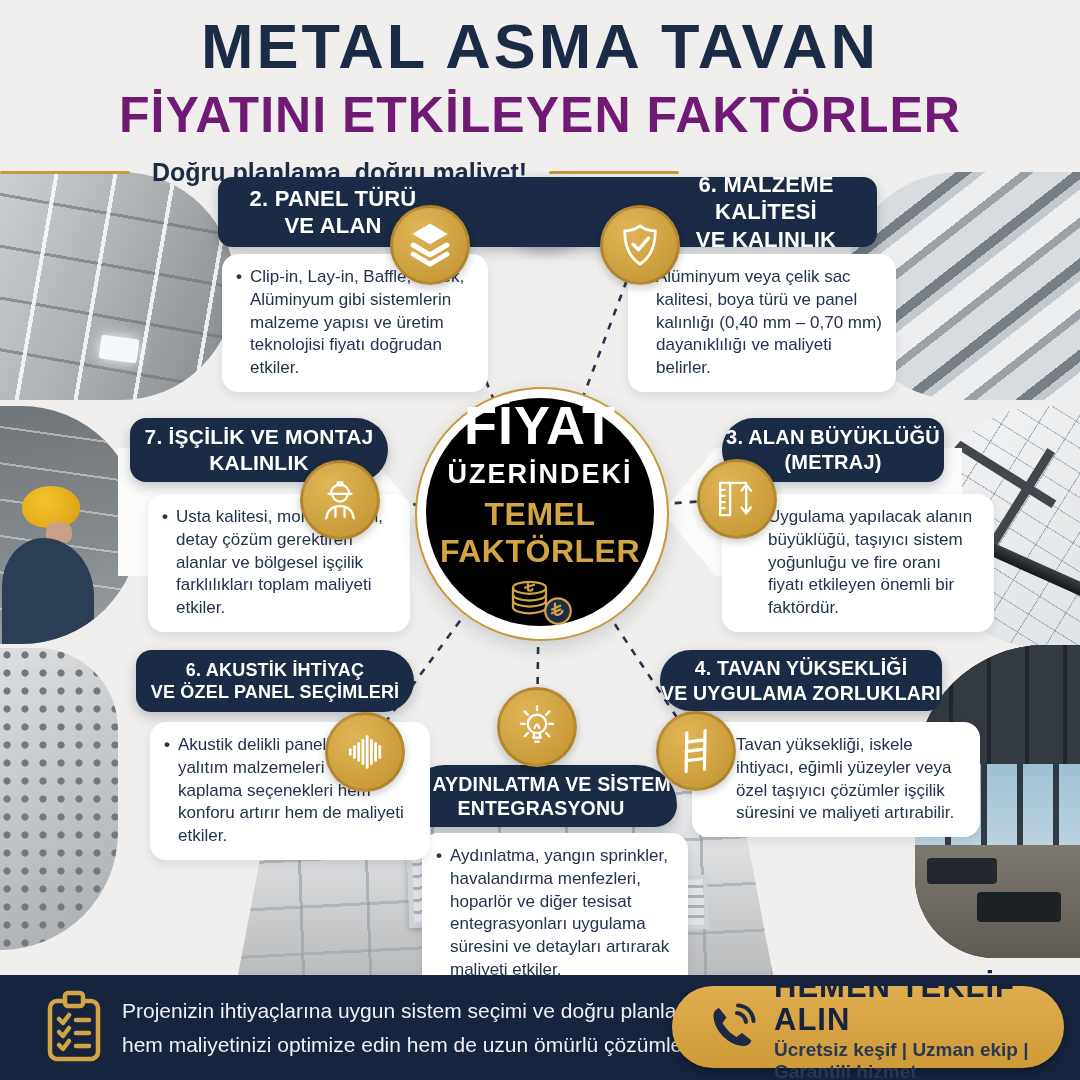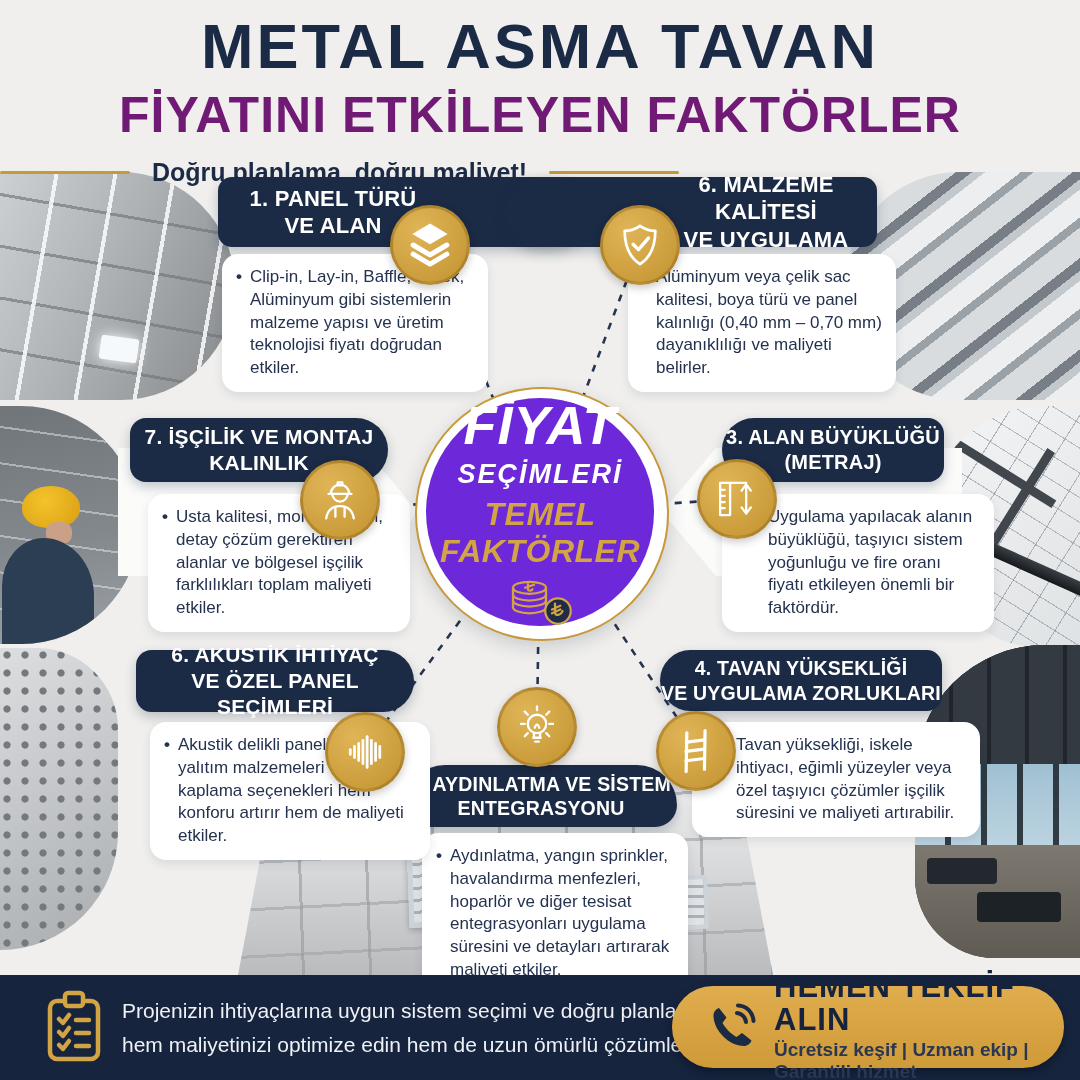--- a/index.html
+++ b/index.html
@@ -78,42 +78,42 @@
   #f1-b{left:222px;top:254px;width:238px;}
   #f2-h{left:505px;top:177px;width:372px;height:70px;border-radius:60px 24px 24px 60px;padding-left:150px;box-sizing:border-box;}
   #f2-h .ht{font-size:22px;}
   #f2-b{left:628px;top:254px;width:240px;}
   #f7-h{left:130px;top:418px;width:258px;height:64px;border-radius:22px 44px 44px 22px;}
   #f7-b{left:148px;top:494px;width:222px;padding-right:26px;}
   #f3-h{left:722px;top:418px;width:222px;height:64px;border-radius:44px 22px 22px 44px;}
   #f3-h .ht{font-size:20px;}
   #f3-b{left:722px;top:494px;width:226px;padding-left:32px;}
   #f6-h{left:136px;top:650px;width:278px;height:62px;border-radius:22px 44px 44px 22px;}
-  #f6-h .ht{font-size:21px;}
+  #f6-h .ht{font-size:18px;}
   #f6-b{left:150px;top:722px;width:240px;padding-right:26px;}
   #f4-h{left:660px;top:650px;width:282px;height:61px;border-radius:44px 22px 22px 44px;}
   #f4-h .ht{font-size:19.5px;}
   #f4-b{left:692px;top:722px;width:244px;padding-left:30px;}
   #f5-h{left:405px;top:765px;width:272px;height:62px;border-radius:40px 40px 22px 22px;}
   #f5-h .ht{font-size:19.5px;}
   #f5-b{left:422px;top:833px;width:238px;}
   
   .icon-circle{position:absolute;width:80px;height:80px;border-radius:50%;z-index:5;
     background:radial-gradient(circle at 35% 30%,#e0b557,#c2922f);
     border:3px solid rgba(125,90,20,.35);box-shadow:0 3px 8px rgba(0,0,0,.22);
     display:flex;align-items:center;justify-content:center;box-sizing:border-box;}
   #icon-f1{left:390px;top:205px;} #icon-f2{left:600px;top:205px;}
   #icon-f7{left:300px;top:460px;} #icon-f3{left:697px;top:459px;}
   #icon-f6{left:325px;top:712px;} #icon-f4{left:656px;top:711px;}
   #icon-f5{left:497px;top:687px;}
   
   #center-ring{position:absolute;left:415px;top:387px;width:250px;height:250px;border-radius:50%;
     background:#ffffff;border:2px solid #c7993a;z-index:4;box-shadow:0 6px 18px rgba(27,42,69,.18);}
-  #center-circle{position:absolute;left:9px;top:9px;width:228px;height:228px;border-radius:50%;background:#6d28d9;
-    display:flex;flex-direction:column;align-items:center;justify-content:center;text-align:center;font-style:italic;}
+  #center-circle{position:absolute;left:9px;top:9px;width:228px;height:228px;border-radius:50%;background:#000000;
+    display:flex;flex-direction:column;align-items:center;justify-content:center;text-align:center;}
   #center-circle .l1{color:#fff;font-size:54px;font-weight:bold;letter-spacing:1px;line-height:1;}
   #center-circle .l2{color:#fff;font-size:27px;font-weight:bold;letter-spacing:2px;margin-top:7px;}
   #center-circle .l3{color:#d2a443;font-size:32px;font-weight:bold;letter-spacing:.5px;margin-top:6px;}
   #center-circle svg{margin-top:8px;}
   
   #footer{position:absolute;left:0;top:975px;width:1080px;height:105px;background:#16243e;z-index:6;}
   #footer .clip{position:absolute;left:42px;top:14px;}
   #footer .ftext{position:absolute;left:122px;top:0;height:105px;display:flex;flex-direction:column;justify-content:center;gap:8px;}
   #footer .ftext div{color:#eef1f6;font-size:21px;line-height:1.2;}
   #cta{position:absolute;left:672px;top:11px;width:392px;height:82px;border-radius:42px;border:none;cursor:pointer;
@@ -175,37 +175,37 @@
       <line x1="540" y1="512" x2="640" y2="245"></line>
       <line x1="540" y1="512" x2="340" y2="500"></line>
       <line x1="540" y1="512" x2="737" y2="499"></line>
       <line x1="540" y1="512" x2="365" y2="750"></line>
       <line x1="540" y1="512" x2="537" y2="727"></line>
       <line x1="540" y1="512" x2="698" y2="749"></line>
     </g>
   </svg>
 
   <div class="card-header" id="f1-h">
-    <div class="ht">1. PANEL TÜRÜ</div>
+    <div class="ht">2. PANEL TÜRÜ</div>
     <div class="ht">VE ALAN</div>
   </div>
   <div class="card-body" id="f1-b">
     <p>Clip-in, Lay-in, Baffle, Petek, Alüminyum gibi sistemlerin malzeme yapısı ve üretim teknolojisi fiyatı doğrudan etkiler.</p>
   </div>
   <div class="icon-circle" id="icon-f1">
     <svg width="46" height="50" viewBox="0 0 60 64">
       <path d="M30 4 L53 17.5 30 31 7 17.5 Z" fill="#fff"></path>
       <path d="M8 32 L30 45 52 32" stroke="#fff" stroke-width="6.5" fill="none" stroke-linecap="round" stroke-linejoin="round"></path>
       <path d="M8 44 L30 57 52 44" stroke="#fff" stroke-width="6.5" fill="none" stroke-linecap="round" stroke-linejoin="round"></path>
     </svg>
   </div>
 
   <div class="card-header" id="f2-h">
     <div class="ht">6. MALZEME KALİTESİ</div>
-    <div class="ht">VE UYGULAMA</div>
+    <div class="ht">VE KALINLIK</div>
   </div>
   <div class="card-body" id="f2-b">
     <p>Alüminyum veya çelik sac kalitesi, boya türü ve panel kalınlığı (0,40 mm – 0,70 mm) dayanıklılığı ve maliyeti belirler.</p>
   </div>
   <div class="icon-circle" id="icon-f2">
     <svg width="46" height="46" viewBox="0 0 60 60" fill="none" stroke="#fff" stroke-width="3.5">
       <path d="M30 5 C36 9.5 44 11.5 50 11.5 C50 30 44 46 30 55 C16 46 10 30 10 11.5 C16 11.5 24 9.5 30 5 Z" stroke-linejoin="round"></path>
       <path d="M21 29 L28 36 L41 21" stroke-width="4.5" stroke-linecap="round" stroke-linejoin="round"></path>
     </svg>
   </div>
@@ -296,21 +296,21 @@
       <path d="M15 22 H45"></path>
       <path d="M20 22 A10 10 0 0 0 40 22"></path>
       <path d="M12 54 C14 42 22 38 30 38 C38 38 46 42 48 54"></path>
       <path d="M24 41 V52 M36 41 V52"></path>
     </svg>
   </div>
 
   <div id="center-ring">
     <div id="center-circle">
       <div class="l1">FİYAT</div>
-      <div class="l2">SEÇİMLERİ</div>
+      <div class="l2">ÜZERİNDEKİ</div>
       <div class="l3">TEMEL FAKTÖRLER</div>
       <svg width="92" height="62" viewBox="0 0 92 64" fill="none" stroke="#d2a443" stroke-width="3" stroke-linecap="round">
         <ellipse cx="32" cy="13" rx="22" ry="8"></ellipse>
         <path d="M10 13 V39 M54 13 V39"></path>
         <path d="M10 22 A22 8 0 0 0 54 22"></path>
         <path d="M10 30 A22 8 0 0 0 54 30"></path>
         <path d="M10 39 A22 8 0 0 0 54 39"></path>
         <path d="M30 8 V15 C30 18 35 17 36 15 M26 13 L38 9"></path>
         <circle cx="70" cy="44" r="17" fill="#1e2c49"></circle>
         <path d="M66 34 V46 C66 51 74 50 76 44 M62 42 L73 37 M62 47 L73 42"></path>

